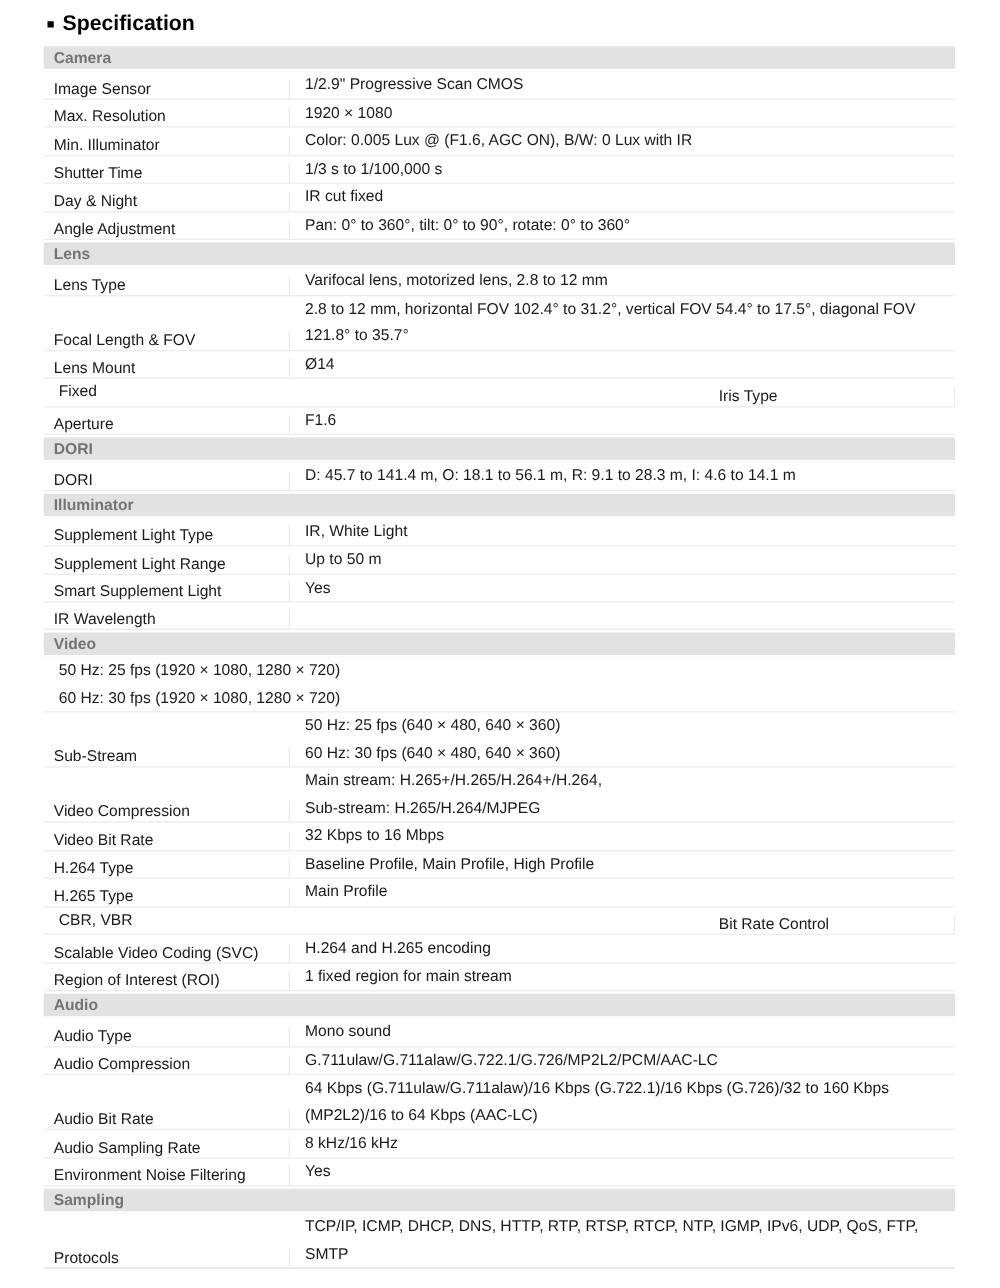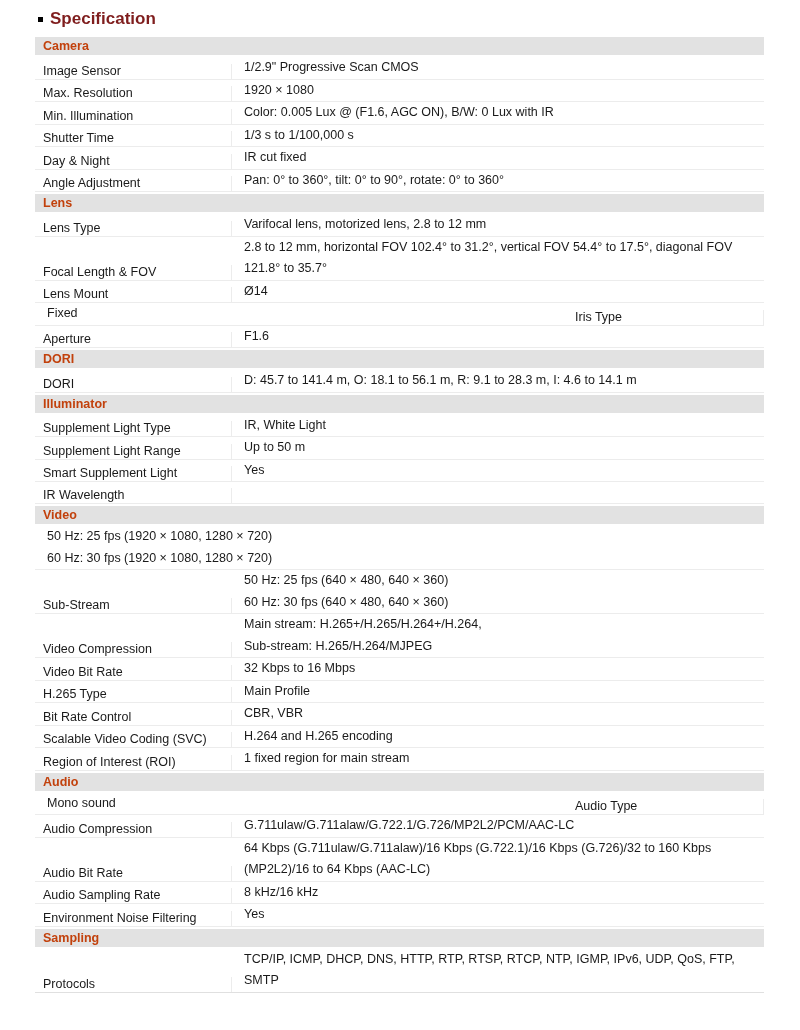--- a/index.html
+++ b/index.html
@@ -21,37 +21,37 @@
   .bullet {
     width: 5px;
     height: 5px;
     background: #000;
     flex: 0 0 auto;
     margin-right: 7px;
   }
   .title-text {
     font-size: 17px;
     font-weight: bold;
-    color: #7f1d1d;
+    color: #000000;
   }
   .spec-table {
     margin-left: 35px;
     width: 729px;
     border-bottom: 1px solid #e0e0e0;
     font-size: 12.5px;
   }
   .sec-header {
     background: #e2e2e2;
     border-top: 2px solid #fff;
     border-bottom: 2px solid #fff;
     padding: 2px 8px;
     font-weight: bold;
     font-size: 12.5px;
     line-height: 14px;
-    color: #c2410c;
+    color: #737373;
   }
   .row {
     display: flex;
     border-bottom: 1px solid #ececec;
     min-height: 22px;
     align-items: flex-end;
   }
   .row:last-child { border-bottom: none; }
   .cell {
     display: flex;
@@ -84,21 +84,21 @@
       <div class="sec-header">Camera</div>
       <div class="row">
     <div class="cell label">Image Sensor</div>
     <div class="cell value">1/2.9" Progressive Scan CMOS</div>
   </div>
       <div class="row">
     <div class="cell label">Max. Resolution</div>
     <div class="cell value">1920 × 1080</div>
   </div>
       <div class="row">
-    <div class="cell label">Min. Illumination</div>
+    <div class="cell label">Min. Illuminator</div>
     <div class="cell value">Color: 0.005 Lux @ (F1.6, AGC ON), B/W: 0 Lux with IR</div>
   </div>
       <div class="row">
     <div class="cell label">Shutter Time</div>
     <div class="cell value">1/3 s to 1/100,000 s</div>
   </div>
       <div class="row">
     <div class="cell label">Day &amp; Night</div>
     <div class="cell value">IR cut fixed</div>
   </div>
@@ -161,39 +161,43 @@
       <div class="row">
     <div class="cell label">Video Compression</div>
     <div class="cell value">Main stream: H.265+/H.265/H.264+/H.264,
 Sub-stream: H.265/H.264/MJPEG</div>
   </div>
       <div class="row">
     <div class="cell label">Video Bit Rate</div>
     <div class="cell value">32 Kbps to 16 Mbps</div>
   </div>
       <div class="row">
+    <div class="cell label">H.264 Type</div>
+    <div class="cell value">Baseline Profile, Main Profile, High Profile</div>
+  </div>
+      <div class="row">
     <div class="cell label">H.265 Type</div>
     <div class="cell value">Main Profile</div>
   </div>
       <div class="row">
+    <div class="cell value">CBR, VBR</div>
     <div class="cell label">Bit Rate Control</div>
-    <div class="cell value">CBR, VBR</div>
   </div>
       <div class="row">
     <div class="cell label">Scalable Video Coding (SVC)</div>
     <div class="cell value">H.264 and H.265 encoding</div>
   </div>
       <div class="row">
     <div class="cell label">Region of Interest (ROI)</div>
     <div class="cell value">1 fixed region for main stream</div>
   </div>
       <div class="sec-header">Audio</div>
       <div class="row">
+    <div class="cell label">Audio Type</div>
     <div class="cell value">Mono sound</div>
-    <div class="cell label">Audio Type</div>
   </div>
       <div class="row">
     <div class="cell label">Audio Compression</div>
     <div class="cell value">G.711ulaw/G.711alaw/G.722.1/G.726/MP2L2/PCM/AAC-LC</div>
   </div>
       <div class="row">
     <div class="cell label">Audio Bit Rate</div>
     <div class="cell value">64 Kbps (G.711ulaw/G.711alaw)/16 Kbps (G.722.1)/16 Kbps (G.726)/32 to 160 Kbps (MP2L2)/16 to 64 Kbps (AAC-LC)</div>
   </div>
       <div class="row">

